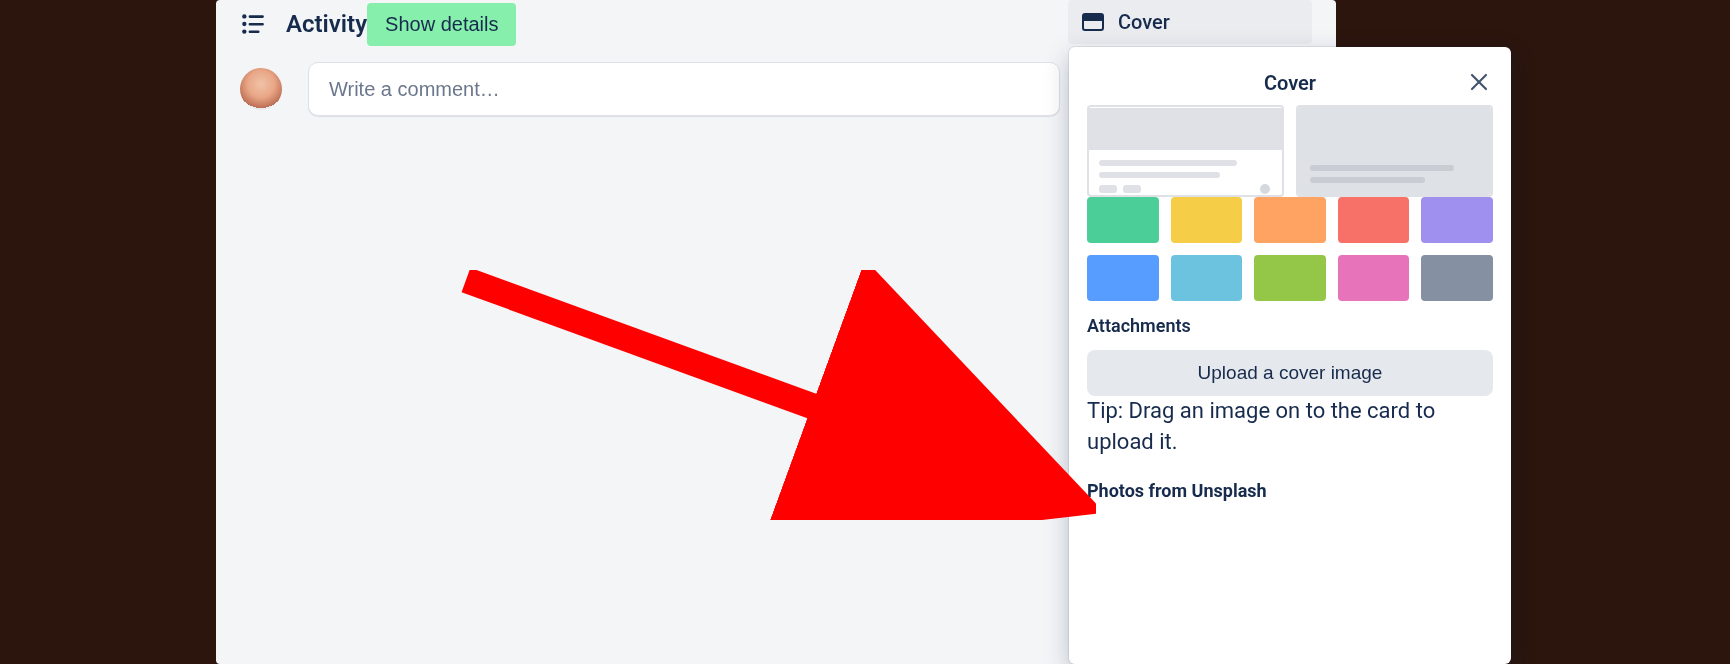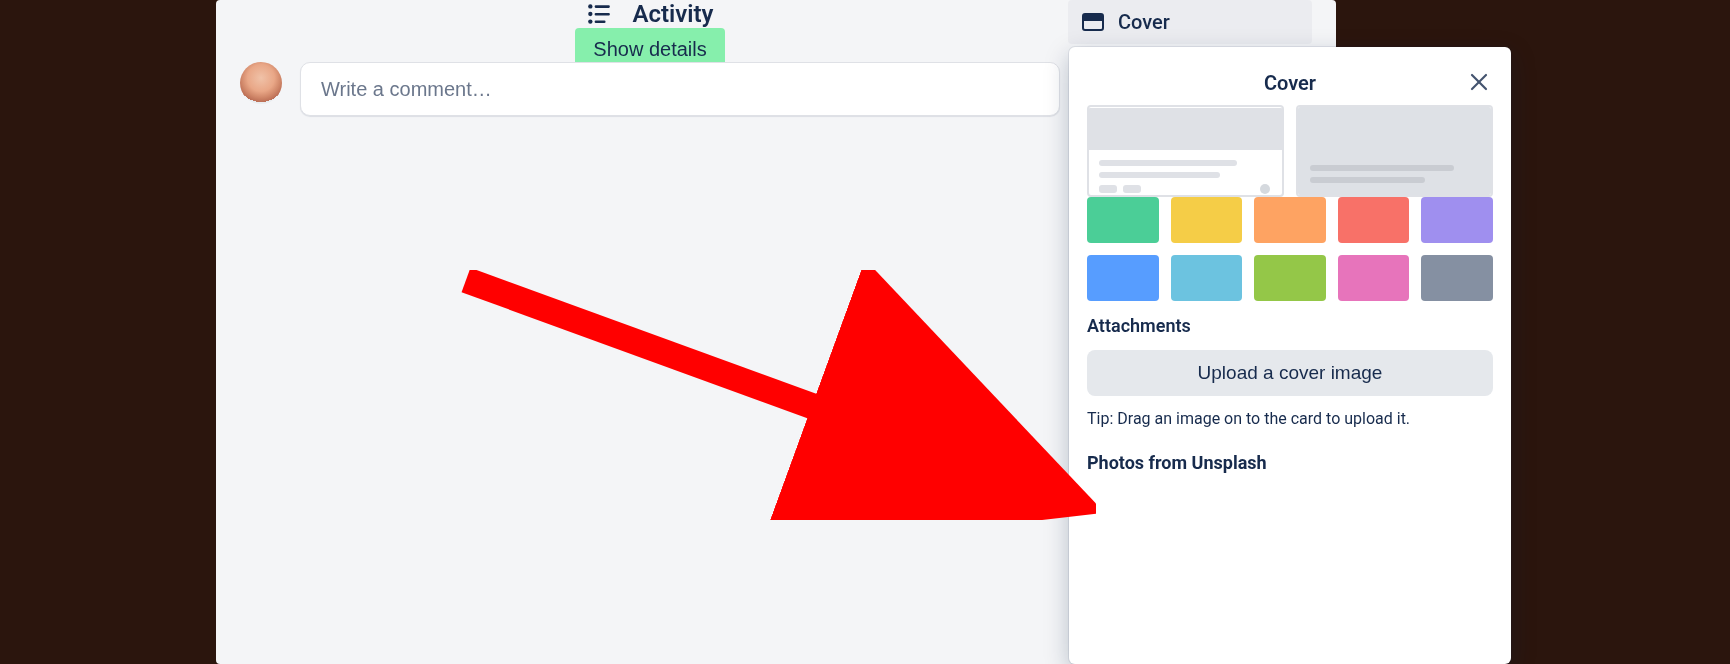--- a/index.html
+++ b/index.html
@@ -27,21 +27,20 @@
     top: 0;
     width: 820px;
   }
 
   .activity-row {
     display: flex;
     align-items: center;
     justify-content: flex-start;
     padding-right: 0;
     height: 48px;
-    flex-direction: column;
   }
   .activity-left {
     display: flex;
     align-items: center;
     gap: 20px;
   }
   .activity-icon {
     width: 26px; height: 26px;
     display: flex; align-items: center; justify-content: center;
     color: #172b4d;
@@ -58,21 +57,22 @@
     font-size: 20px;
     font-weight: 500;
     border: none;
     padding: 10px 18px;
     border-radius: 4px;
     cursor: pointer;
   }
 
   .comment-row {
     display: flex;
-    gap: 18px;
+    align-items: center;
+    gap: 26px;
     margin-top: 14px;
   }
   .avatar {
     width: 42px; height: 42px;
     border-radius: 50%;
     background: radial-gradient(circle at 50% 38%, #f0c2a8 0%, #e9a787 40%, #d1886a 58%, #bb6e55 72%, #e9ecef 72%);
     flex-shrink: 0;
   }
   .comment-input {
     flex: 1;
@@ -214,23 +214,23 @@
     border: none;
     color: #172b4d;
     font-size: 19px;
     font-weight: 500;
     padding: 12px 0;
     border-radius: 8px;
     cursor: pointer;
     margin-top: 2px;
   }
   .tip {
-    font-size: 16px;
-    color: #172b4d;
-    margin-top: 12px;
+    font-size: 22px;
+    color: #172b4d;
+    margin-top: 0;
     line-height: 1.4;
   }
   .photos-label {
     font-size: 18px;
     font-weight: 700;
     color: #172b4d;
     margin-top: 22px;
   }
 
   

